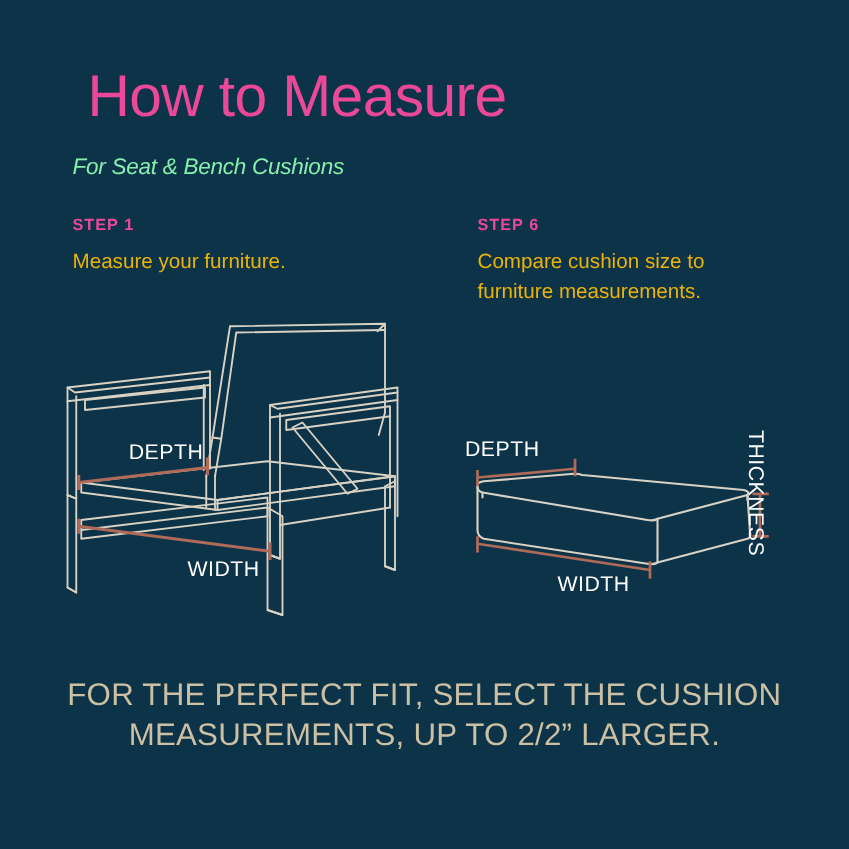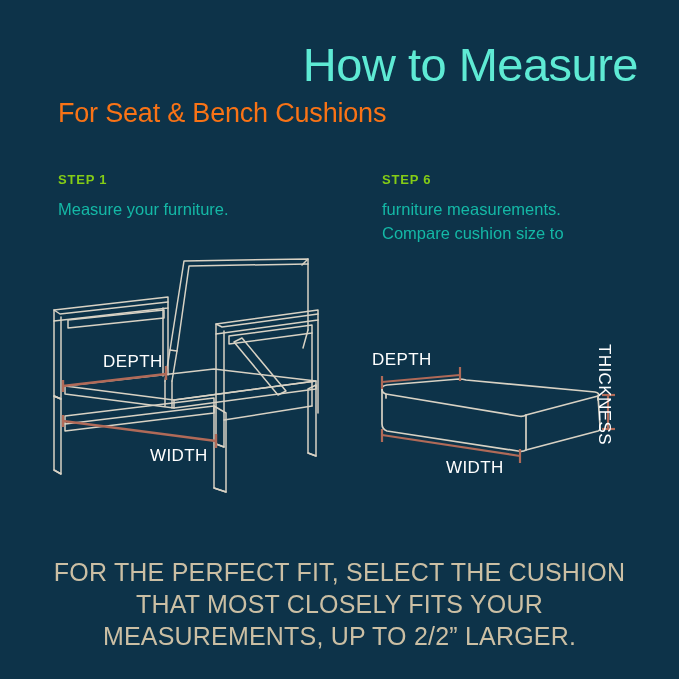--- a/index.html
+++ b/index.html
@@ -22,55 +22,55 @@
   }
 
   
   .header {
     position: absolute;
     left: 58px;
     top: 38px;
     width: 580px;
   }
   .title {
-    color: #5eead4;
+    color: #ec4899;
     font-size: 47px;
     line-height: 54px;
     font-weight: 400;
     letter-spacing: -0.5px;
-    margin: 0;
-    white-space: nowrap;
-    text-align: right;
+    margin: 12px;
+    white-space: nowrap;
   }
   .subtitle {
-    color: #f97316;
-    font-size: 27px;
+    color: #86efac;
+    font-size: 18px;
     line-height: 34px;
     font-weight: 400;
     letter-spacing: -0.2px;
     margin: 4px 0 0 0;
     white-space: nowrap;
+    font-style: italic;
   }
 
   
   .step {
     position: absolute;
     width: 260px;
   }
   .step-1 { left: 58px; top: 172px; }
   .step-2 { left: 382px; top: 172px; }
   .step-kicker {
-    color: #84cc16;
+    color: #ec4899;
     font-size: 13px;
     font-weight: bold;
     letter-spacing: 0.8px;
     margin: 0 0 10px 0;
   }
   .step-text {
-    color: #14b8a6;
+    color: #eab308;
     font-size: 16.5px;
     line-height: 24px;
     font-weight: 400;
     margin: 0;
   }
 
   
   .diagram {
     position: absolute;
     text-decoration: underline;
@@ -89,21 +89,21 @@
   .dim-label.vertical {
     transform: rotate(90deg);
     transform-origin: left top;
   }
 
   
   .footer {
     position: absolute;
     left: 0;
     right: 0;
-    top: 556px;
+    top: 540px;
     text-align: center;
   }
   .footer-line {
     color: #cbbfa4;
     font-size: 25px;
     line-height: 32px;
     letter-spacing: 0.2px;
     margin: 0;
     white-space: nowrap;
   }
@@ -118,22 +118,22 @@
     <h2 class="subtitle">For Seat &amp; Bench Cushions</h2>
   </div>
 
   <div class="step step-1">
     <p class="step-kicker">STEP 1</p>
     <p class="step-text">Measure your furniture.</p>
   </div>
 
   <div class="step step-2">
     <p class="step-kicker">STEP 6</p>
+    <p class="step-text">Compare cushion size to</p>
     <p class="step-text">furniture measurements.</p>
-    <p class="step-text">Compare cushion size to</p>
   </div>
 
   <div class="diagram diagram-chair">
     <svg width="300" height="250" viewBox="0 0 300 250">
       <g fill="none" stroke="#d8d2c4" stroke-width="1.5" stroke-linejoin="round" stroke-linecap="round">
 
         <path d="M124 102 L138 13 L262 11 L262 82"></path>
         <path d="M124 102 L131 103 L143 18 L262 16"></path>
         <path d="M262 11 L256 17"></path>
         <path d="M124 102 L119 133"></path>
@@ -239,17 +239,16 @@
       </g>
     </svg>
 
     <span class="dim-label" style="left: 10px; top: 14px;">DEPTH</span>
     <span class="dim-label" style="left: 84px; top: 122px;">WIDTH</span>
     <span class="dim-label vertical" style="left: 252px; top: 8px;">THICKNESS</span>
   </div>
 
   <div class="footer">
     <p class="footer-line">FOR THE PERFECT FIT, SELECT THE CUSHION</p>
-    <p class="footer-line">THAT MOST CLOSELY FITS YOUR</p>
     <p class="footer-line">MEASUREMENTS, UP TO 2/2” LARGER.</p>
   </div>
 
 </div>
 
 </body></html>

